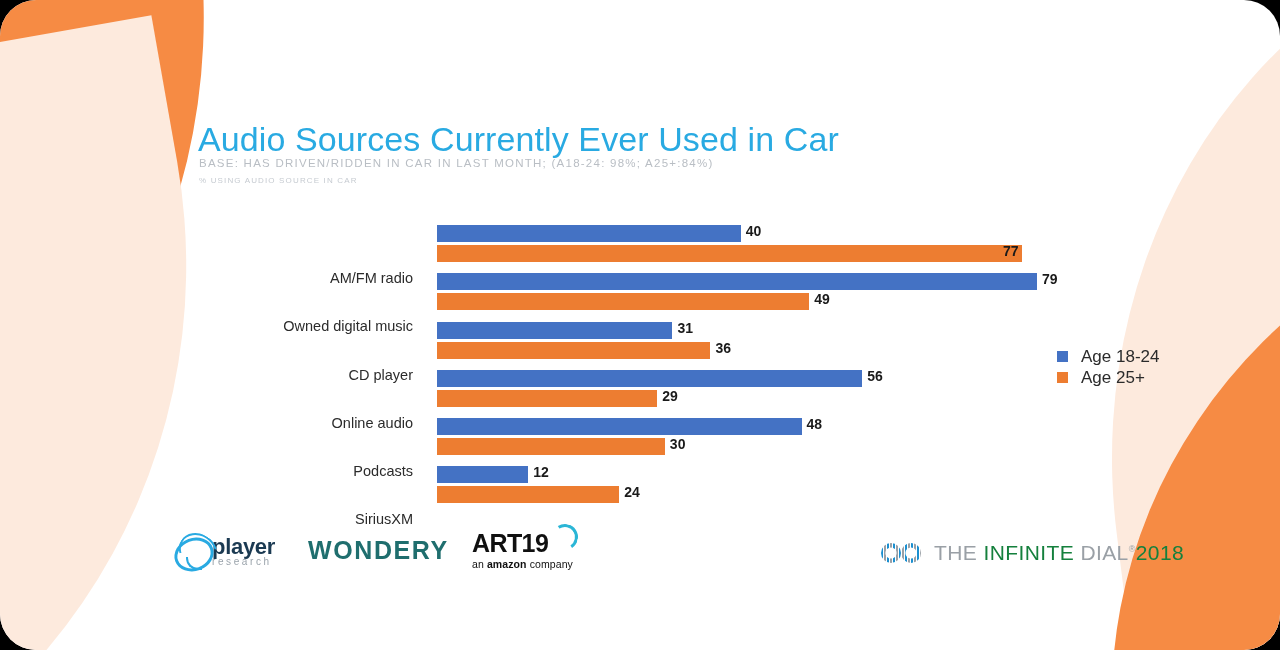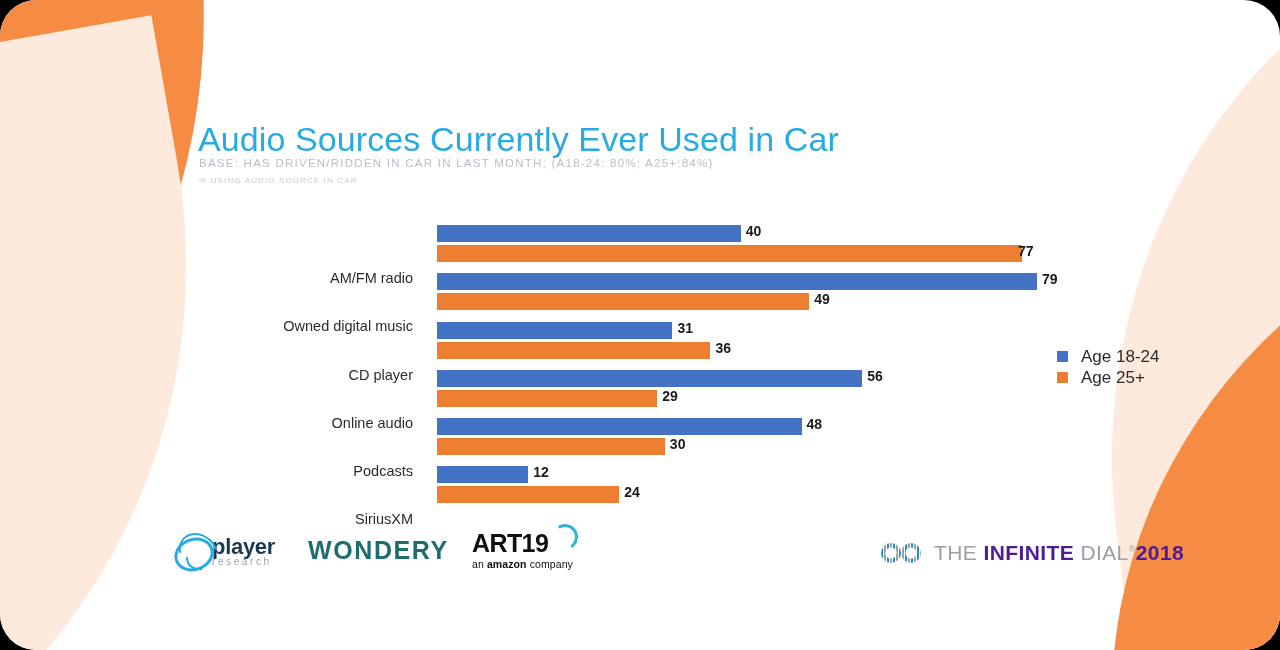--- a/index.html
+++ b/index.html
@@ -84,45 +84,45 @@
       border:3.4px solid #2BB6D6;border-radius:50%;
       border-left-color:transparent;border-bottom-color:transparent;
       transform:rotate(12deg);}
   #art19 .t2{font-size:10.5px;color:#101010;letter-spacing:.1px;margin-top:2px;}
   #art19 .t2 b{font-weight:800;}
 
   #infinite{position:absolute;left:878px;top:540px;display:flex;align-items:center;}
   #infinite .inf{width:46px;height:26px;margin-right:10px;flex:none;}
   #infinite .txt{font-size:21px;letter-spacing:.4px;white-space:nowrap;}
   #infinite .g{color:#9aa0a6;font-weight:400;}
-  #infinite .b{color:#4c1d95;font-weight:700;}
+  #infinite .b{color:#15803d;font-weight:400;}
   #infinite .reg{font-size:9px;vertical-align:super;color:#9aa0a6;}
 </style>
 </head>
 <body>
 
 <div id="card">
 
   <div class="deco" id="blob-left-orange"></div>
   <div class="deco" id="blob-left-peach"></div>
   <div class="deco" id="blob-right-peach"></div>
   <div class="deco" id="blob-right-orange"></div>
 
   <div id="title">Audio Sources Currently Ever Used in Car</div>
-  <div id="subtitle">BASE: HAS DRIVEN/RIDDEN IN CAR IN LAST MONTH; (A18-24: 80%; A25+:84%)</div>
+  <div id="subtitle">BASE: HAS DRIVEN/RIDDEN IN CAR IN LAST MONTH; (A18-24: 98%; A25+:84%)</div>
   <div id="note">% USING AUDIO SOURCE IN CAR</div>
 
   <div id="plot">
       <div class="grp">
         <div class="cat-label">AM/FM radio</div>
         <div class="track">
           <div class="bar b1" style="width: 303.797px; background: rgb(68, 114, 196);"></div>
           <div class="val v1" style="left: 308.797px;">40</div>
           <div class="bar b2" style="width: 584.81px; background: rgb(237, 125, 49);"></div>
-          <div class="val v2" style="left: 581px;">77</div>
+          <div class="val v2" style="left: 566px;">77</div>
         </div>
       </div>
       <div class="grp">
         <div class="cat-label">Owned digital music</div>
         <div class="track">
           <div class="bar b1" style="width: 600px; background: rgb(68, 114, 196);"></div>
           <div class="val v1" style="left: 605px;">79</div>
           <div class="bar b2" style="width: 372.152px; background: rgb(237, 125, 49);"></div>
           <div class="val v2" style="left: 377.152px;">49</div>
         </div>

